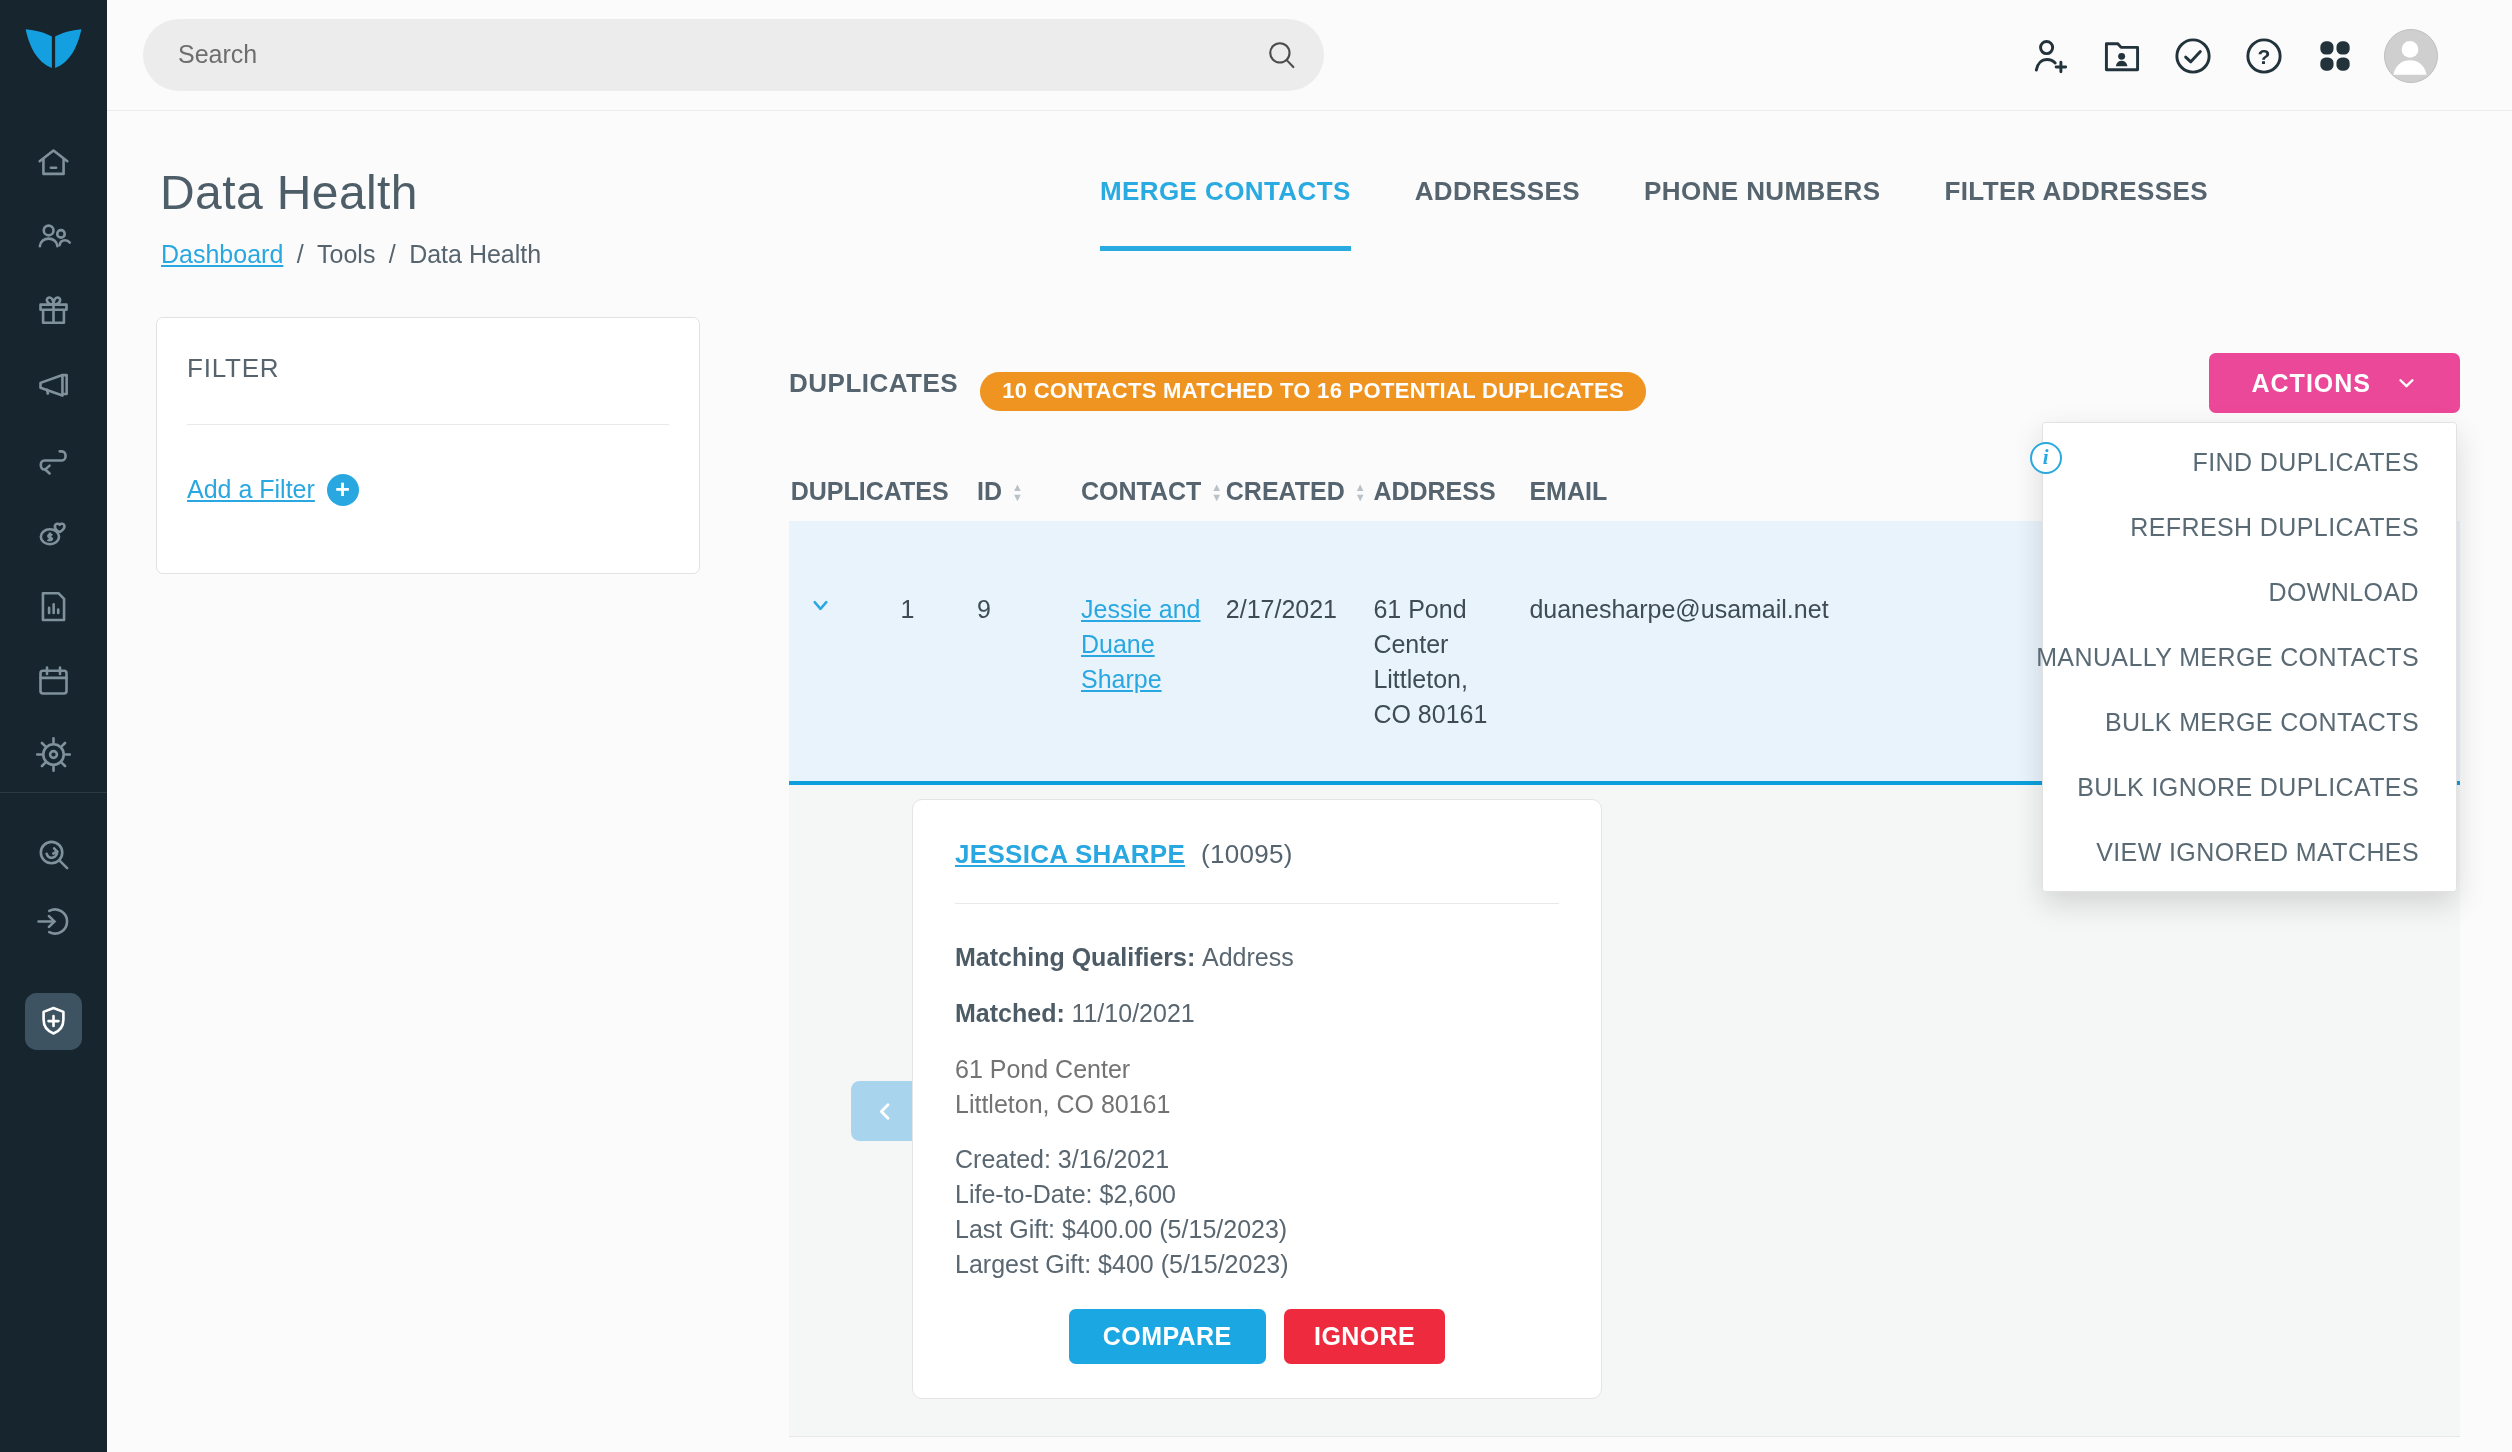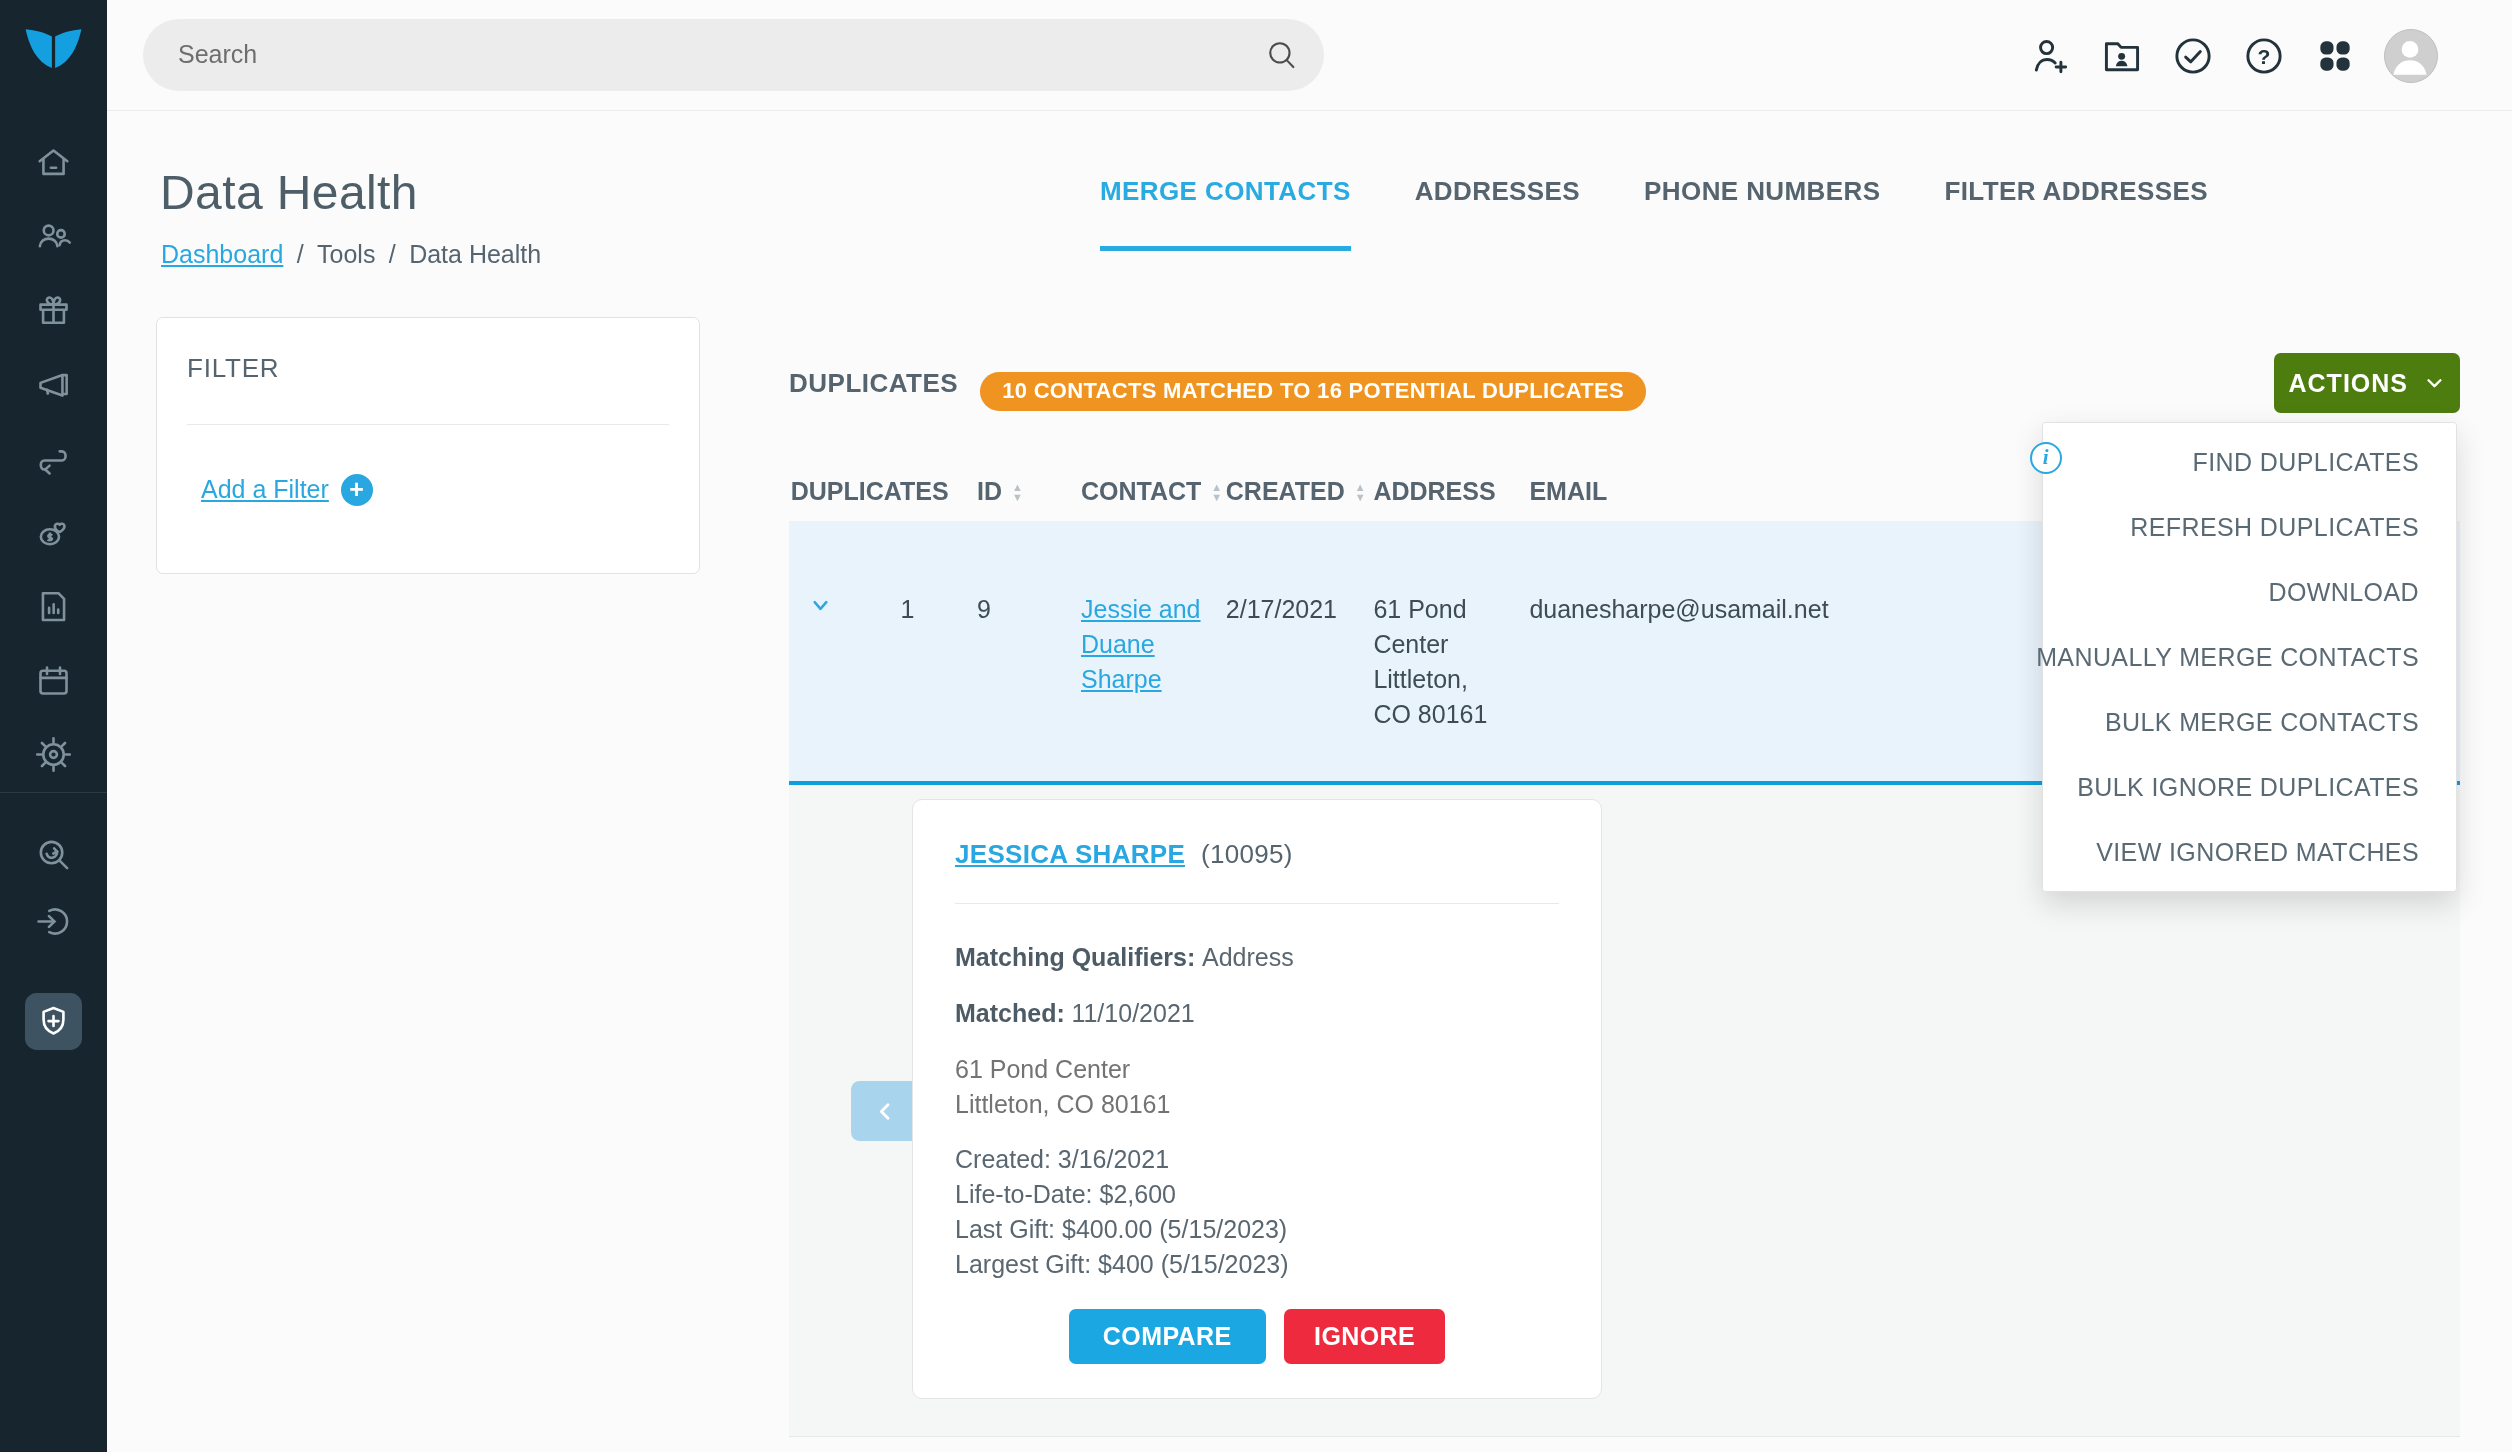--- a/index.html
+++ b/index.html
@@ -43,33 +43,33 @@
   .tab { position:relative; font-size:26px; font-weight:600; letter-spacing:0.4px; color:#55646e; cursor:pointer; line-height:32px; }
   .tab.active { color:#29abe2; }
   .tab.active::after { content:""; position:absolute; left:0; right:0; bottom:-44px; height:5px; background:#29abe2; }
 
   
   .filter-card { position:absolute; left:156px; top:317px; width:544px; height:257px; background:#ffffff;
                  border:0.8px solid #e2e2e2; border-radius:6.7px; padding:35px 30px; }
   .filter-title { font-size:26px; letter-spacing:0.8px; color:#55646e; font-weight:400; }
   .filter-div { margin-top:40px; height:0.8px; background:#e8e8e8; }
   .add-filter { margin-top:49px; display:flex; align-items:center; gap:11.8px; cursor:pointer; }
-  .add-filter-label { font-size:25px; color:#29a7e0; text-decoration:underline;margin-left:14px; }
+  .add-filter-label { font-size:25px; color:#29a7e0; text-decoration:underline; }
   .plus-circle { width:32px; height:32px; border-radius:50%; background:#29a7e0; color:#ffffff;
                  display:flex; align-items:center; justify-content:center; font-size:25px; font-weight:700; line-height:1; }
 
   
   .dup { position:absolute; left:789px; top:353px; width:1671px; }
   .dup-head { display:flex; align-items:center; gap:22px; height:60px; }
   .dup-label { font-size:26px; font-weight:600; letter-spacing:0.5px; color:#55646e; }
   .badge { height:39px; border-radius:19.3px; background:#ef9420; color:#ffffff; font-size:22px; font-weight:700;
            letter-spacing:0.3px; display:flex; align-items:center; padding:0 22px;margin-top:16px; }
-  .actions-btn { margin-left:auto; height:60px; padding:0 15px; border:none; border-radius:6.7px; background:#4d7c0f;
+  .actions-btn { margin-left:auto; height:60px; padding:0 43px; border:none; border-radius:6.7px; background:#ec4899;
                  color:#ffffff; font-family:"Liberation Sans",sans-serif; font-size:25px; font-weight:600;
-                 letter-spacing:1px; display:flex; align-items:center; gap:15px; cursor:pointer; }
+                 letter-spacing:1px; display:flex; align-items:center; gap:24px; cursor:pointer; }
 
   .tgrid { display:grid; grid-template-columns:64px 109px 109px 143px 151px 151px 1fr; }
   .thead { margin-top:49px; height:59px; align-items:center; font-size:25px; font-weight:600; color:#55646e; }
   .th { display:flex; align-items:center; }
   .th-dup { grid-column:1 / 3; padding-left:1.7px; }
   .th-id { padding-left:15px; cursor:pointer; }
   .th-contact { padding-left:10px; cursor:pointer; }
   .th-created { padding-left:11.8px; cursor:pointer; }
   .th-address { padding-left:8.4px; }
   .th-email { padding-left:13.4px; }

